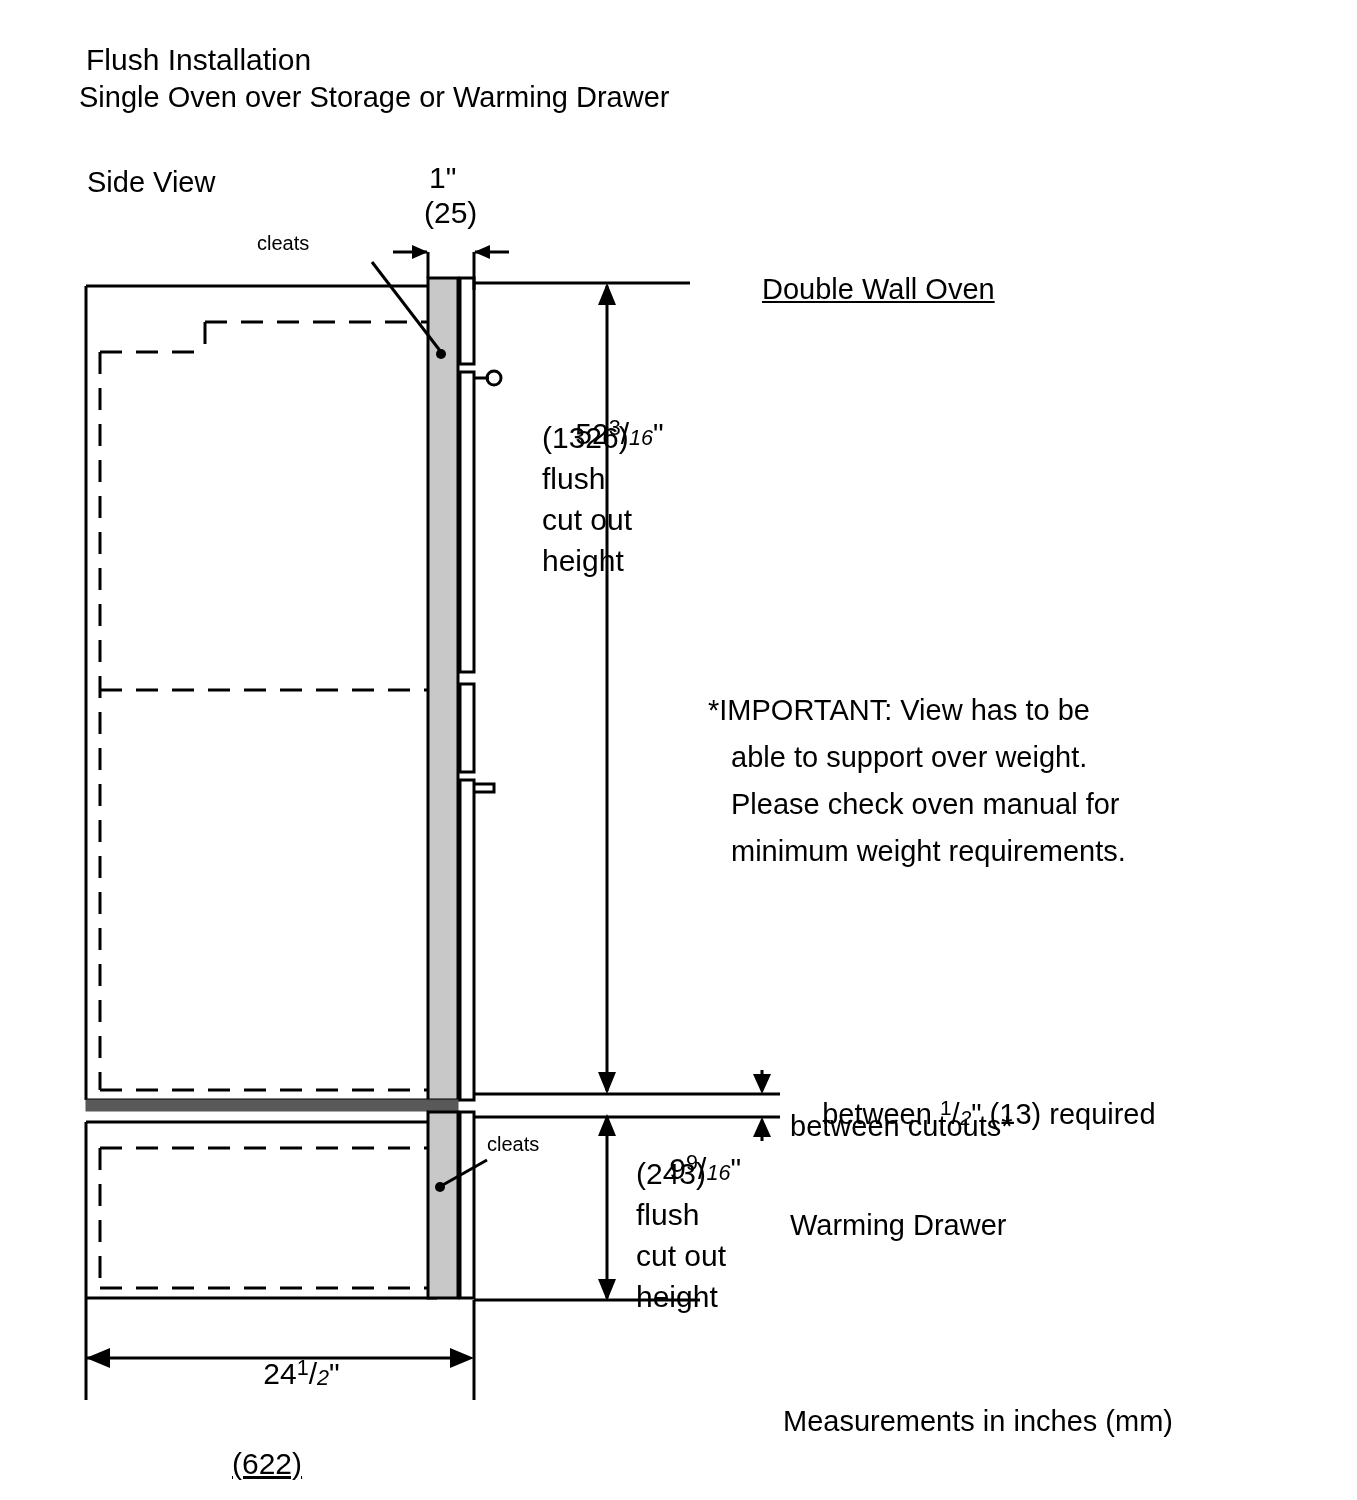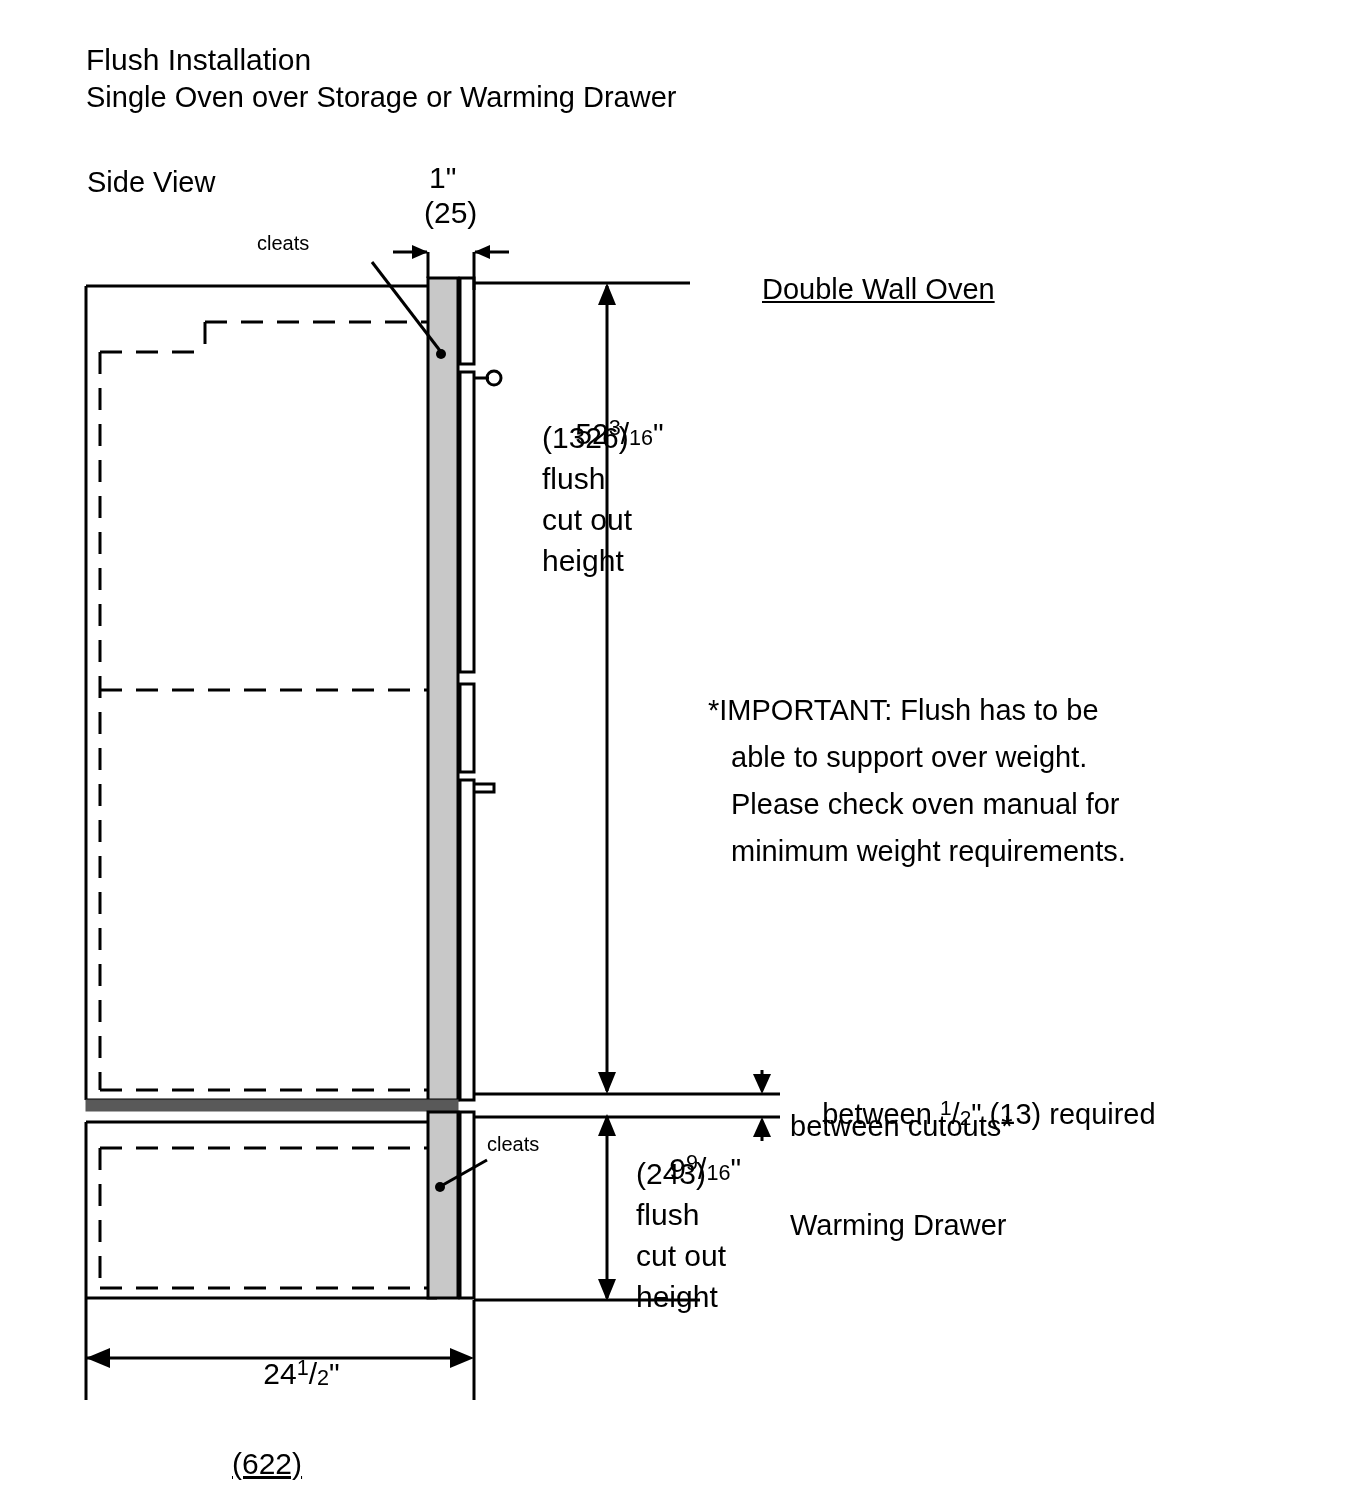--- a/index.html
+++ b/index.html
@@ -6,21 +6,21 @@
   body{width:1357px;height:1500px;position:relative;font-family:"Liberation Sans",sans-serif;color:#000;}
   .stage{position:absolute;left:0;top:0;width:1357px;height:1300px;}
   .txt{position:absolute;white-space:pre;line-height:1.18;}
   .t-title{font-size:30px;}
   .t-sub{font-size:29px;}
   .t-lbl{font-size:20px;}
   .t-dim{font-size:30px;}
   .t-body{font-size:29px;}
   .frac{display:inline-block;vertical-align:baseline;}
   .frac sup{font-size:0.72em;vertical-align:0.42em;}
-  .frac sub{font-size:0.72em;vertical-align:-0.05em;}
+  .frac sub{font-size:0.72em;vertical-align:-0.05em;font-style:italic;}
   svg{position:absolute;left:0;top:0;}
 </style>
 </head>
 <body>
 
 <div class="stage">
 
   <svg width="1357" height="1500" viewBox="0 0 1357 1500">
 
     <g stroke="#000" fill="none" stroke-width="3">
@@ -118,40 +118,40 @@
     </g>
     <circle cx="441" cy="354" r="5" fill="#000"></circle>
 
     <g stroke="#000" fill="none" stroke-width="3">
       <path d="M487,1160 L441,1186"></path>
     </g>
     <circle cx="440" cy="1187" r="5" fill="#000"></circle>
   </svg>
 
   <div class="txt t-title" style="left:86px;top:42px;">Flush Installation</div>
-  <div class="txt t-sub" style="left:86px;top:80px;">Single Oven over Storage or Warming Drawer</div>
+  <div class="txt t-sub" style="left:79px;top:80px;">Single Oven over Storage or Warming Drawer</div>
 
   <div class="txt t-sub" style="left:87px;top:165px;">Side View</div>
 
   <div class="txt t-dim" style="left:429px;top:160px;">1"</div>
   <div class="txt t-dim" style="left:424px;top:195px;">(25)</div>
 
   <div class="txt t-lbl" style="left:257px;top:232px;">cleats</div>
 
   <div class="txt t-body" style="left:762px;top:272px;text-decoration:underline;">Double Wall Oven</div>
 
   <div class="txt t-dim" style="left:542px;top:380px;">
     <span class="frac"><span>52</span><sup>3</sup>/<sub>16</sub><span>"</span></span>
   </div>
   <div class="txt t-dim" style="left:542px;top:420px;">(1326)</div>
   <div class="txt t-dim" style="left:542px;top:461px;">flush</div>
   <div class="txt t-dim" style="left:542px;top:502px;">cut out</div>
   <div class="txt t-dim" style="left:542px;top:543px;">height</div>
 
-  <div class="txt t-body" style="left:708px;top:693px;">*IMPORTANT: Flush has to be</div>
+  <div class="txt t-body" style="left:708px;top:693px;">*IMPORTANT: View has to be</div>
   <div class="txt t-body" style="left:731px;top:787px;">Please check oven manual for</div>
   <div class="txt t-body" style="left:731px;top:740px;">able to support over weight.</div>
   <div class="txt t-body" style="left:731px;top:834px;">minimum weight requirements.</div>
 
   <div class="txt t-body" style="left:790px;top:1062px;">
     <span>between </span><span class="frac"><sup>1</sup>/<sub>2</sub></span><span>" (13) required</span>
   </div>
   <div class="txt t-body" style="left:790px;top:1109px;">between cutouts*</div>
 
   <div class="txt t-lbl" style="left:487px;top:1133px;">cleats</div>
@@ -164,14 +164,15 @@
   <div class="txt t-dim" style="left:636px;top:1238px;">cut out</div>
   <div class="txt t-dim" style="left:636px;top:1279px;">height</div>
 
   <div class="txt t-body" style="left:790px;top:1208px;">Warming Drawer</div>
 
   <div class="txt t-dim" style="left:230px;top:1320px;">
     <span class="frac"><span>24</span><sup>1</sup>/<sub>2</sub><span>"</span></span>
   </div>
   <div class="txt t-dim" style="left:232px;top:1446px;text-decoration:underline;">(622)</div>
 
+  <div class="txt t-body" style="left:783px;top:1404px;">Measurements in inches (mm)</div>
 
 </div>
 
 </body></html>

